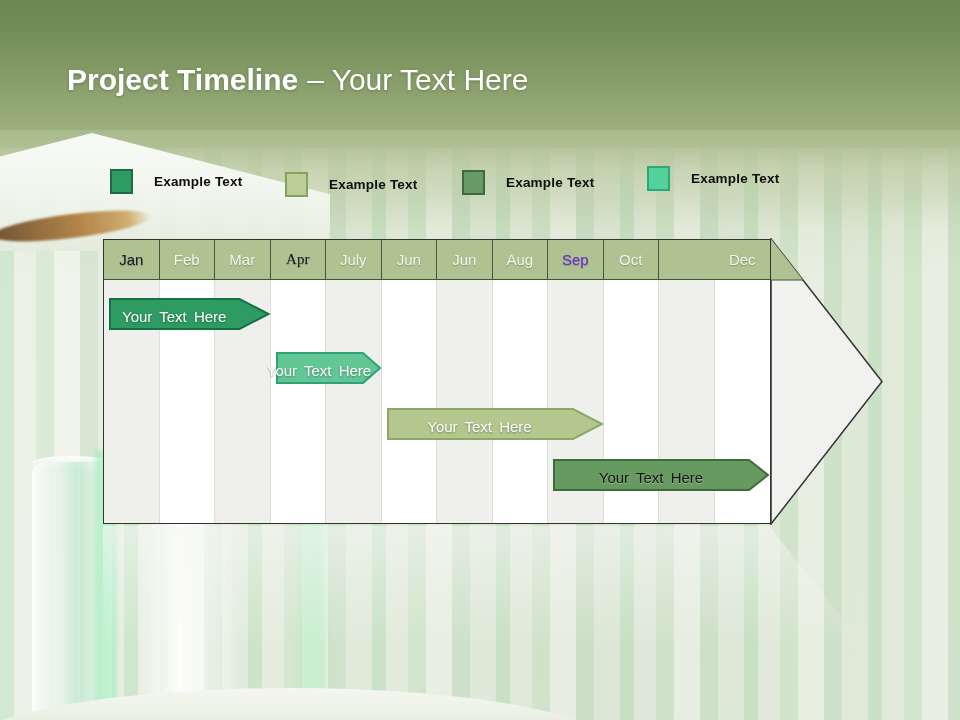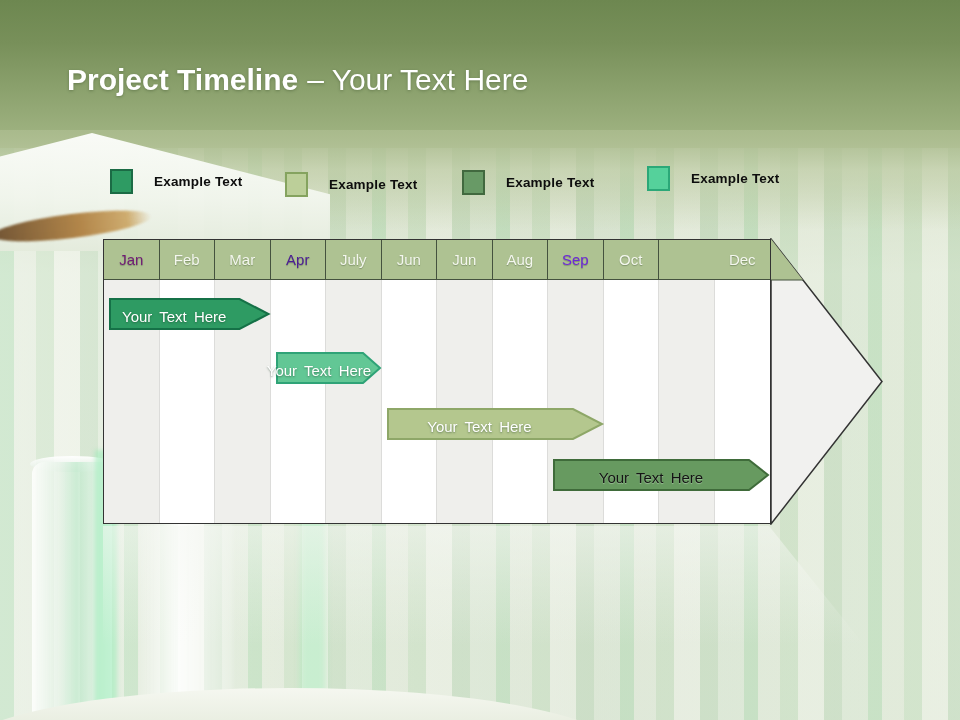--- a/index.html
+++ b/index.html
@@ -114,24 +114,24 @@
         <span class="legend-label">Example Text</span>
       </div>
       <div class="legend-item">
         <span class="legend-swatch" style="background: rgb(85, 209, 155); border-color: rgb(43, 168, 120);"></span>
         <span class="legend-label">Example Text</span>
       </div>
     </div>
 
   <div class="tl-body">
     <div class="tl-header" id="month-header" style="background: rgb(174, 194, 146);">
-        <div class="tl-month" style="color: #701a75;">Jan</div>
+        <div class="tl-month" style="color: #0f172a;">Jan</div>
         <div class="tl-month" style="color: rgb(244, 247, 238);">Feb</div>
         <div class="tl-month" style="color: rgb(244, 247, 238);">Mar</div>
-        <div class="tl-month" style="color: #4c1d95;">Apr</div>
+        <div class="tl-month" style="color: #0f172a; font-family: Liberation Serif, serif;">Apr</div>
         <div class="tl-month" style="color: rgb(244, 247, 238);">July</div>
         <div class="tl-month" style="color: rgb(244, 247, 238);">Jun</div>
         <div class="tl-month" style="color: rgb(244, 247, 238);">Jun</div>
         <div class="tl-month" style="color: rgb(244, 247, 238); text-align: center;">Aug</div>
         <div class="tl-month" style="color: #6d28d9;">Sep</div>
         <div class="tl-month" style="color: rgb(244, 247, 238);">Oct</div>
         <div class="tl-month" style="color: #6d28d9; margin-top: 44px;">Nov</div>
         <div class="tl-month" style="color: rgb(244, 247, 238);">Dec</div>
       </div>
     <div class="tl-cols" id="month-cols">

